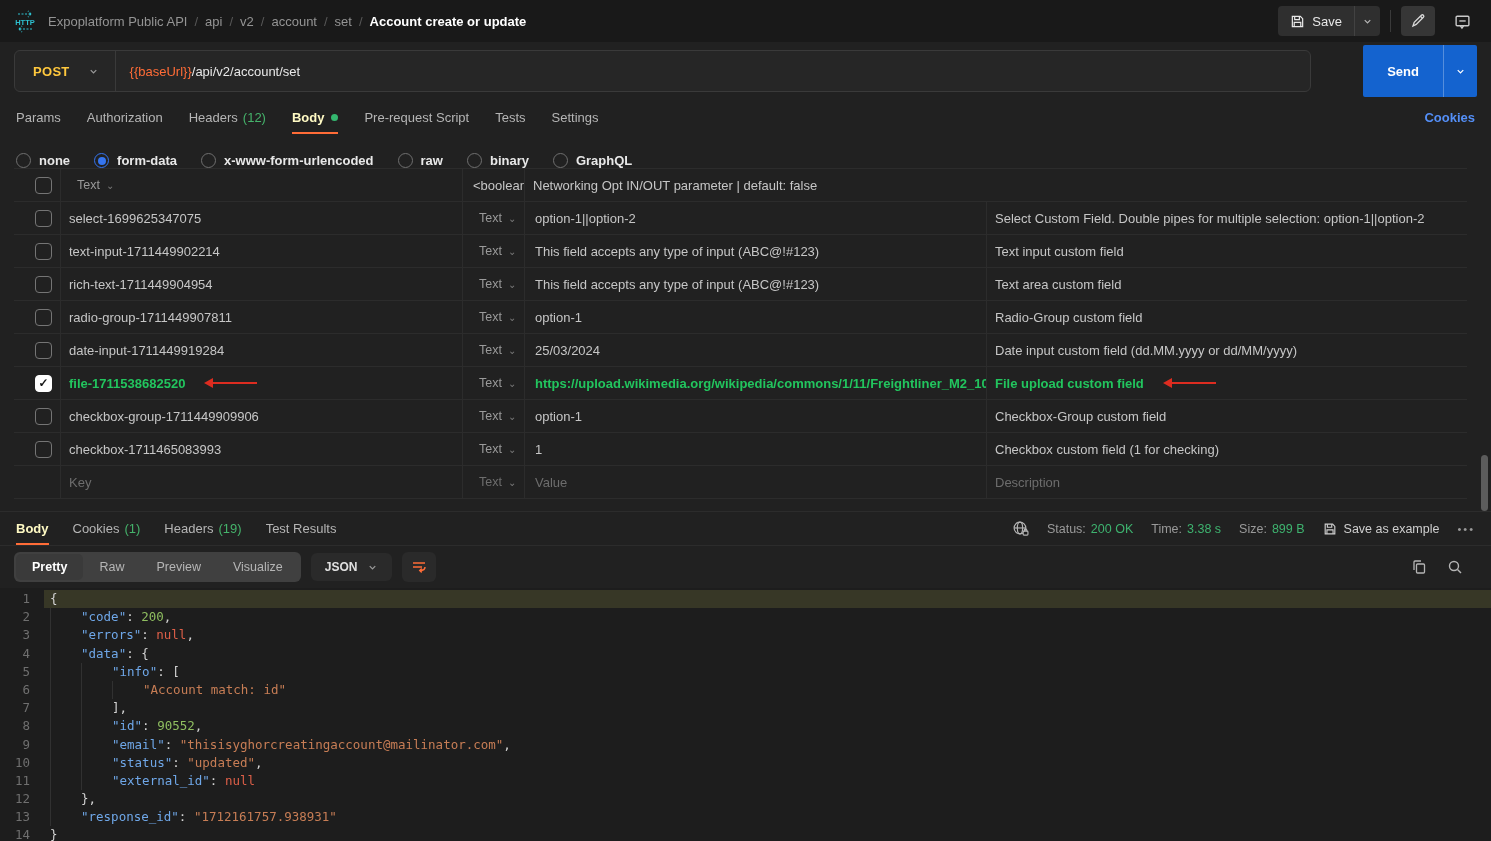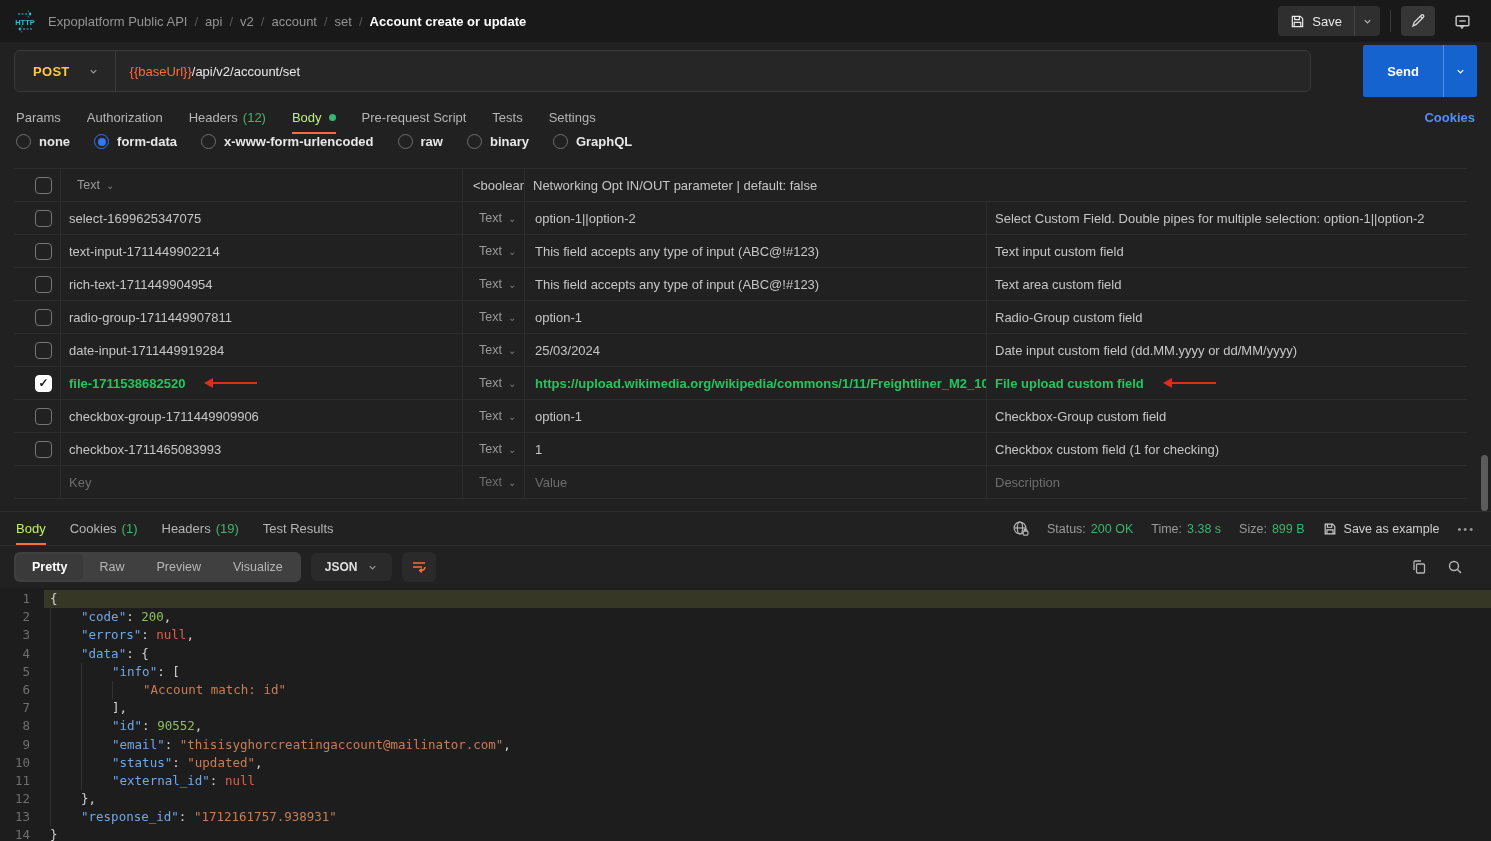--- a/index.html
+++ b/index.html
@@ -36,28 +36,28 @@
   .url-var { color:#ff6c37; }
   .send-group { display:flex; height:52px; border-radius:2px; overflow:hidden; flex:none;margin-left:32px; }
   .send-main { background:#1463cf; color:#fff; font-weight:700; font-size:13px;
     padding:0 24px; display:flex; align-items:center; cursor:pointer; }
   .send-caret { background:#1463cf; width:34px; display:flex; align-items:center;
     justify-content:center; border-left:1px solid rgba(255,255,255,.28); color:#fff; cursor:pointer; }
 
   
   .tabs-row { height:34px; display:flex; align-items:center; padding:0 16px; gap:26px; font-size:13px; }
   .tab { position:relative; color:#b5b5b5; cursor:pointer; padding:8px 0; display:flex; gap:5px; align-items:center; }
-  .tab.active { color:#bef264; font-weight:400; }
+  .tab.active { color:#fef9c3; font-weight:700; }
   .tab.active::after { content:''; position:absolute; left:0; right:0; bottom:-1px; height:2px; background:#ff6c37; }
   .tab-count { color:#45b36b; }
   .tab-dot { width:7px; height:7px; border-radius:50%; background:#34b76f; margin-left:2px; }
   .cookies-link { margin-left:auto; color:#548ff7; font-weight:600; cursor:pointer; }
 
   
-  .modes-row { height:34px; display:flex; align-items:flex-start; padding:0 16px; gap:24px; }
+  .modes-row { height:34px; display:flex; align-items:flex-end; padding:0 16px; gap:24px; }
   .mode { display:flex; align-items:center; gap:8px; cursor:pointer; }
   .mode-label { font-size:13px; font-weight:600; color:#e8e8e8; }
   .radio { width:15px; height:15px; border-radius:50%; border:1.5px solid #6f6f6f; position:relative; flex:none; }
   .radio.on { border-color:#3575f0; }
   .radio.on::after { content:''; position:absolute; inset:2.5px; border-radius:50%; background:#3575f0; }
 
   
   .ftable { margin:0 24px 0 14px; border-top:1px solid #2c2c2c; }
   .trow { display:grid; grid-template-columns:46px 402px 62px 462px 1fr;
     height:33px; border-bottom:1px solid #2c2c2c; align-items:center; font-size:13px; }

